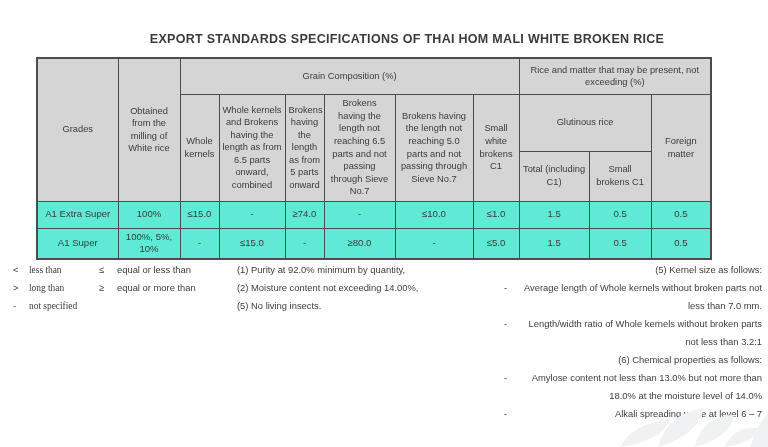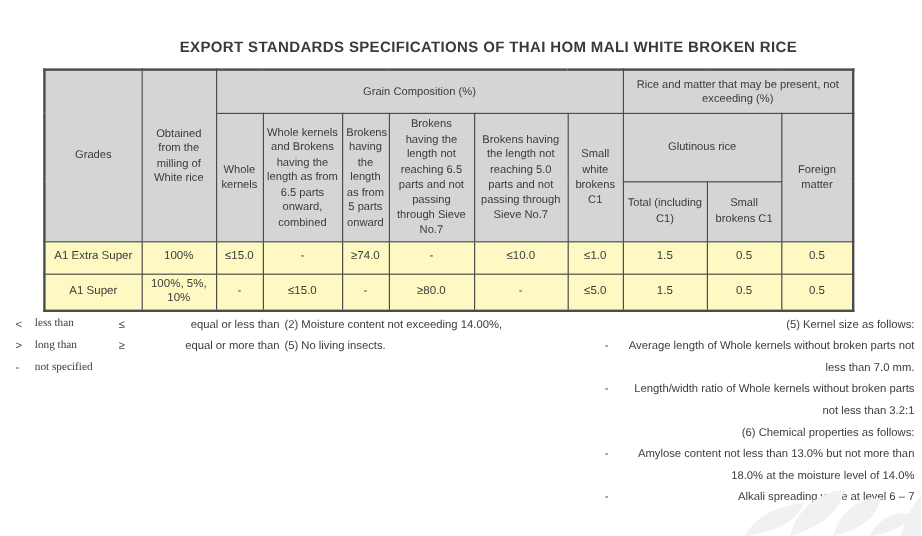--- a/index.html
+++ b/index.html
@@ -13,30 +13,30 @@
   table.spec { position:absolute; top:57px; left:36px; border-collapse:collapse;
     table-layout:fixed; width:674px; font-size:9.3px; color:#3b3b3b; }
   table.spec th, table.spec td { border:1px solid #4c4c4c; text-align:center;
     vertical-align:middle; padding:2px 3px; line-height:1.35; }
   table.spec { border:2px solid #4c4c4c; }
   table.spec thead th { background:#d5d5d5; font-weight:normal; }
   table.spec .band { height:36px; }
   table.spec .sub  { height:57px; }
   table.spec .sub2 { height:50px; }
   table.spec tbody tr { height:27px; }
-  table.spec tbody td { background:#fef9c3; font-size:9.6px;margin-left:23px; }
+  table.spec tbody td { background:#5eead4; font-size:9.6px;margin-left:23px; }
 
   .footnotes { position:absolute; top:261px; left:0; width:768px; font-size:9.4px;
     color:#3c3c3c; }
   .legend { position:absolute; left:13px; top:0; width:220px; }
   .legend-row { display:flex; height:18px; line-height:18px; }
   .legend-row .sym  { width:16px; }
   .legend-row .lbl  { width:70px;font-family:Liberation Serif, serif; }
   .legend-row .sym2 { width:18px; }
-  .legend-row .lbl2 { flex:1;text-align:right; }
+  .legend-row .lbl2 { flex:1; }
 
   .standards { position:absolute; left:237px; top:0; width:250px; }
   .standards div { height:18px; line-height:18px; }
 
   .notes { position:absolute; left:490px; top:0; width:272px;text-align:right; }
   .notes .nt-title { line-height:18px; }
   .notes .bullet { position:relative; padding-left:26px; line-height:18px; }
   .notes .bullet .mk { position:absolute; left:14px; top:0; }
 
   .watermark { position:absolute; right:0; bottom:0; width:150px; height:56px;
@@ -132,20 +132,21 @@
       </div>
       <div class="legend-row">
         <span class="sym">-</span>
         <span class="lbl">not specified</span>
         <span class="sym2"></span>
         <span class="lbl2"></span>
       </div>
     </div>
 
     <div class="standards">
+      <div>(1) Purity at 92.0% minimum by quantity,</div>
       <div>(2) Moisture content not exceeding 14.00%,</div>
       <div>(5) No living insects.</div>
     </div>
 
     <div class="notes">
       <div class="nt-title">(5) Kernel size as follows:</div>
       <div class="bullet">
         <span class="mk">-</span>
         <span>Average length of Whole kernels without broken parts not less than 7.0 mm.</span>
       </div>

